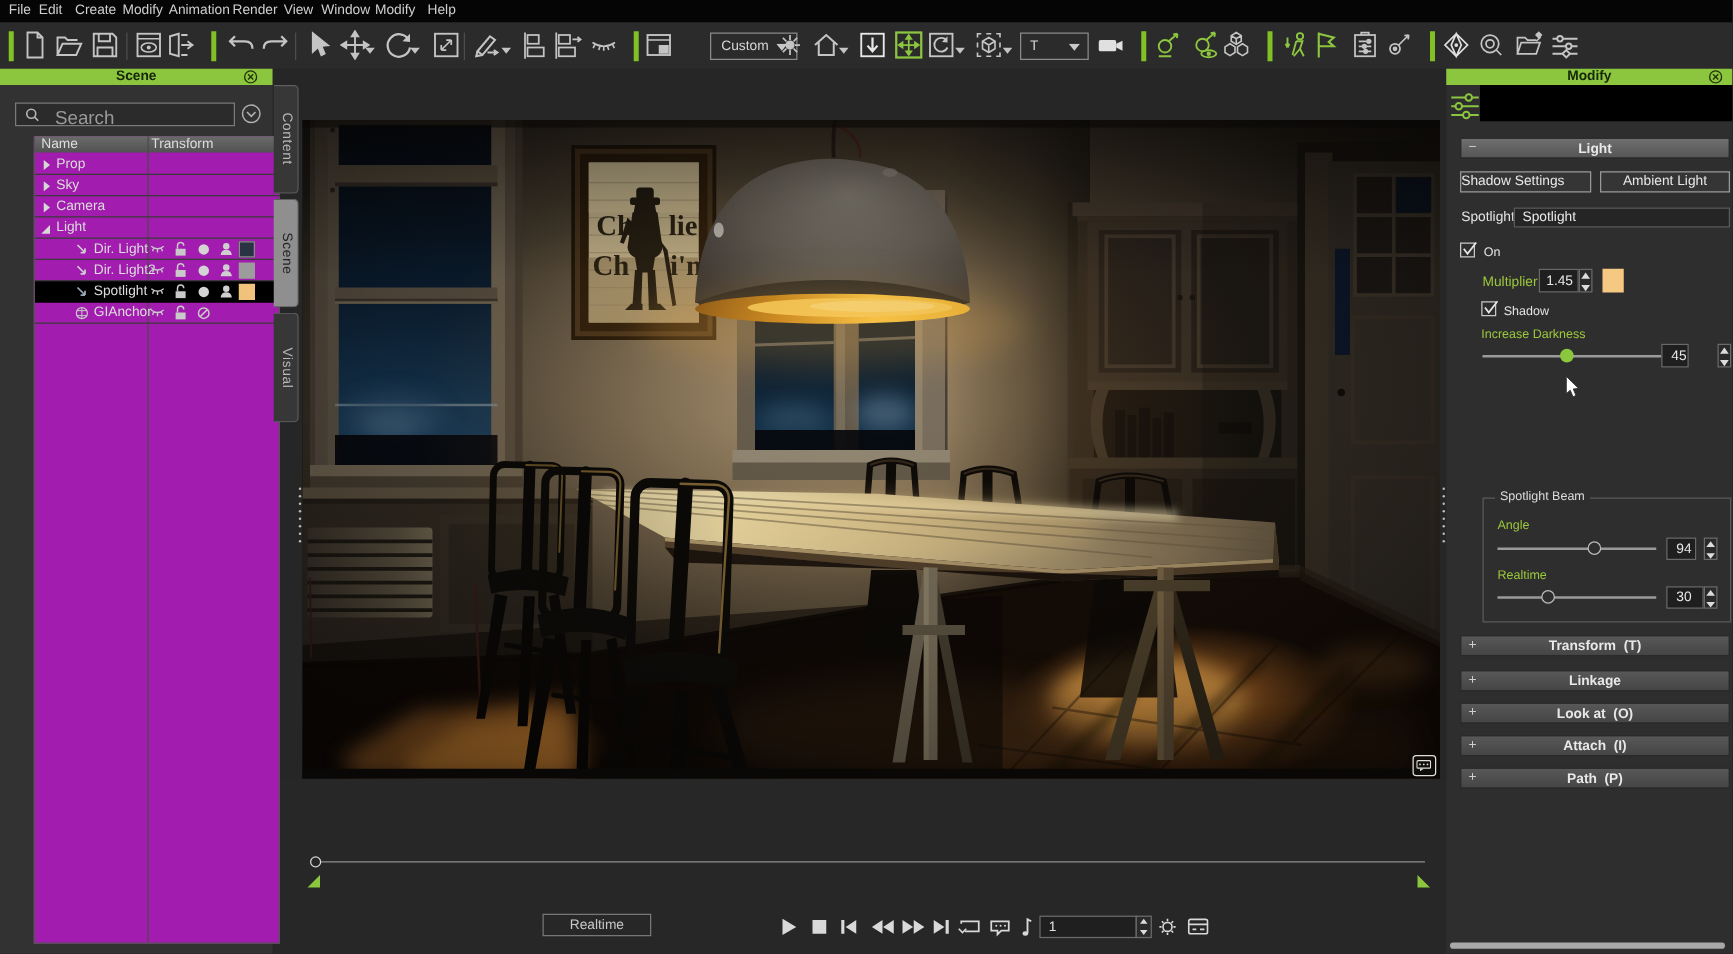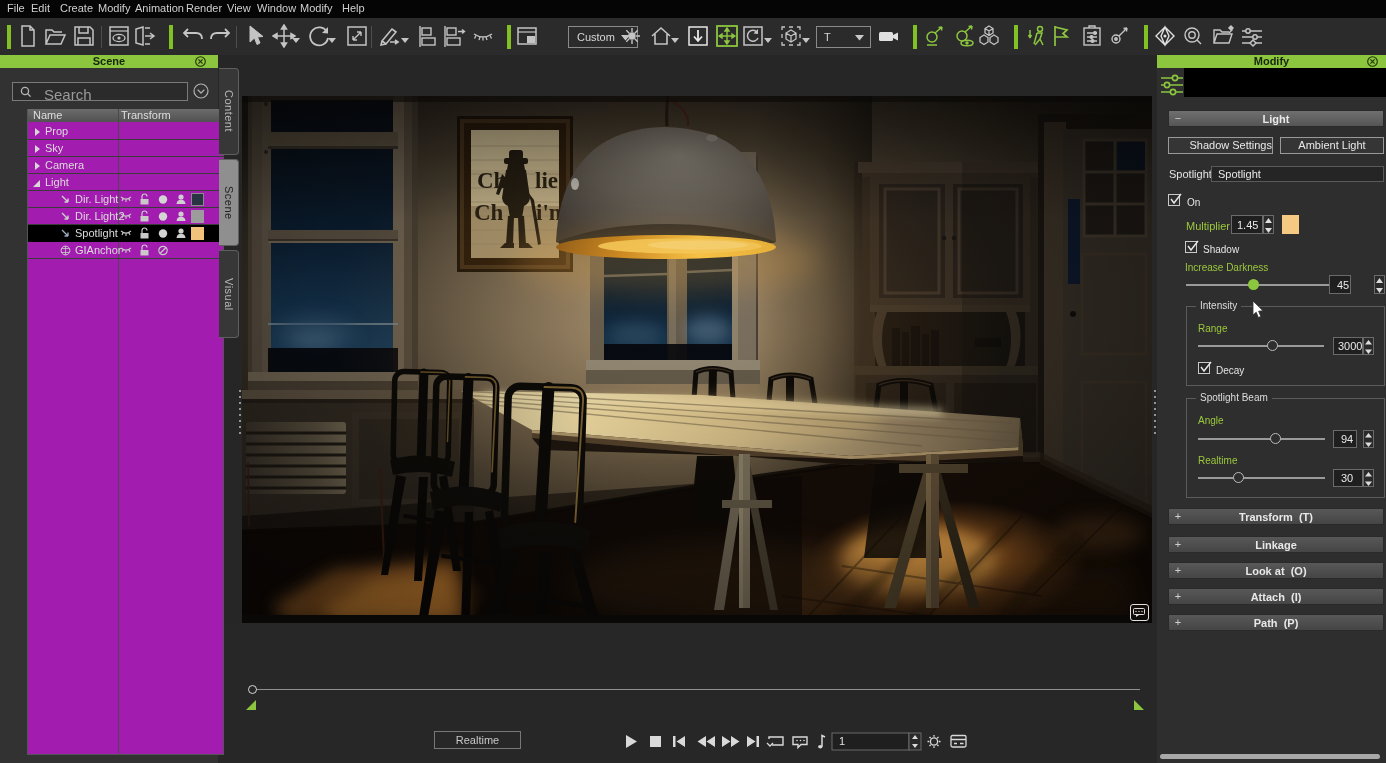--- a/index.html
+++ b/index.html
@@ -850,21 +850,21 @@
       <g stroke="#8cc63f" stroke-width="1.6" fill="none">
         <path d="M1 5 L23 5 M1 12 L23 12 M1 19 L23 19"></path>
         <circle cx="15" cy="5" r="2.6" fill="#2e2e2e"></circle>
         <circle cx="7" cy="12" r="2.6" fill="#2e2e2e"></circle>
         <circle cx="13" cy="19" r="2.6" fill="#2e2e2e"></circle>
       </g>
     </svg>
 
     <div class="secbar" style="top:55px;background:linear-gradient(#6f6f6f,#555)"><span class="pm" style="border:0">−</span>Light</div>
 
-    <div class="abs" style="left:11px;top:82px;width:105px;height:17px;border:1px solid #999;background:#353535;color:#e8e8e8;font-size:11px;text-align:right;line-height:15px">Shadow Settings</div>
+    <div class="abs" style="left:11px;top:82px;width:105px;height:17px;border:1px solid #999;background:#353535;color:#e8e8e8;font-size:11px;text-align:left;line-height:15px">Shadow Settings</div>
     <div class="abs" style="left:123px;top:82px;width:104px;height:17px;border:1px solid #999;background:#353535;color:#e8e8e8;font-size:11px;text-align:center;line-height:15px">Ambient Light</div>
 
     <span class="wht abs" style="left:12px;top:113px;font-size:11px">Spotlight</span>
     <div class="numbox" style="left:54px;top:111px;width:173px;height:16px;background:#252525;border-color:#5a5a5a">
         <span style="position:absolute;left:6px;top:1px">Spotlight</span>
       </div>
 
     <div class="cb" style="left:11px;top:139px">
         <svg width="14" height="13" style="position:absolute;left:0px;top:-2px">
           <path d="M2 6 L5 10 L12 1" stroke="#e8e8e8" stroke-width="1.4" fill="none"></path>
@@ -896,41 +896,20 @@
     <div class="numbox" style="left:172px;top:220px;width:22px;height:19px">
         <span style="position:absolute;left:7px;top:3px">45</span>
       </div>
     <div class="spin" style="left:217px;top:220px;height:19px">
       <svg width="9" height="17" style="position:absolute;left:0px;top:1px">
           <path d="M4.5 1 L8 6 L1 6 Z" fill="#dcdcdc"></path>
           <path d="M4.5 16 L1 11 L8 11 Z" fill="#dcdcdc"></path>
         </svg>
     </div>
 
-    <div class="gbox" style="left:29px;top:251px;width:199px;height:80px">
-      <div class="gbox-label">Intensity</div>
-      <span class="grn abs" style="left:11px;top:16px;font-size:10px">Range</span>
-      <div class="slider-track" style="left:11px;top:38px;width:126px"></div>
-      <div class="abs" style="left:80px;top:33px;width:11px;height:11px;border-radius:50%;background:#2e2e2e;border:1.5px solid #bbb"></div>
-      <div class="numbox" style="left:146px;top:30px;width:30px;height:18px">
-          <span style="position:absolute;left:4px;top:2px">3000</span>
-        </div>
-      <div class="spin" style="left:176px;top:30px;height:18px">
-        <svg width="9" height="16" style="position:absolute;left:0px;top:1px">
-            <path d="M4.5 1 L8 5.5 L1 5.5 Z" fill="#dcdcdc"></path>
-            <path d="M4.5 15 L1 10.5 L8 10.5 Z" fill="#dcdcdc"></path>
-          </svg>
-      </div>
-      <div class="cb" style="left:11px;top:55px;background:#262626">
-          <svg width="14" height="13" style="position:absolute;left:0px;top:-2px">
-            <path d="M2 6 L5 10 L12 1" stroke="#e8e8e8" stroke-width="1.4" fill="none"></path>
-          </svg>
-        </div>
-      <span class="wht abs" style="left:29px;top:58px;font-size:10px">Decay</span>
-    </div>
 
     <div class="gbox" style="left:29px;top:343px;width:199px;height:100px">
       <div class="gbox-label">Spotlight Beam</div>
       <span class="grn abs" style="left:11px;top:16px;font-size:10px">Angle</span>
       <div class="slider-track" style="left:11px;top:39px;width:127px"></div>
       <div class="abs" style="left:83px;top:34px;width:11px;height:11px;border-radius:50%;background:#2e2e2e;border:1.5px solid #bbb"></div>
       <div class="numbox" style="left:146px;top:31px;width:24px;height:18px">
           <span style="position:absolute;left:7px;top:2px">94</span>
         </div>
       <div class="spin" style="left:176px;top:31px;height:18px">

